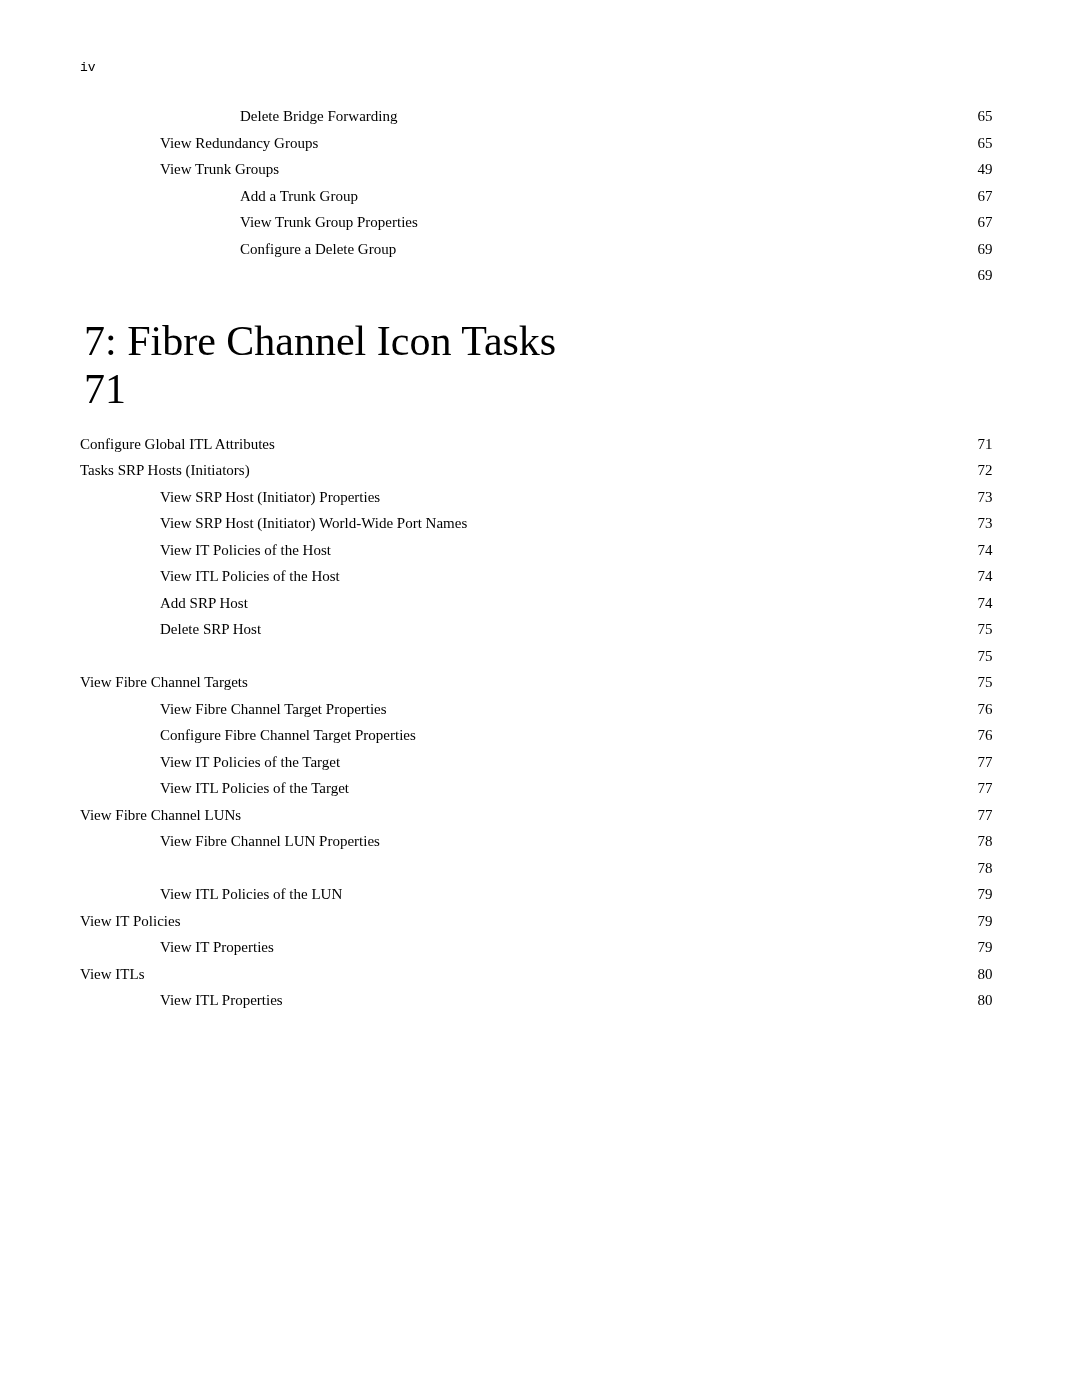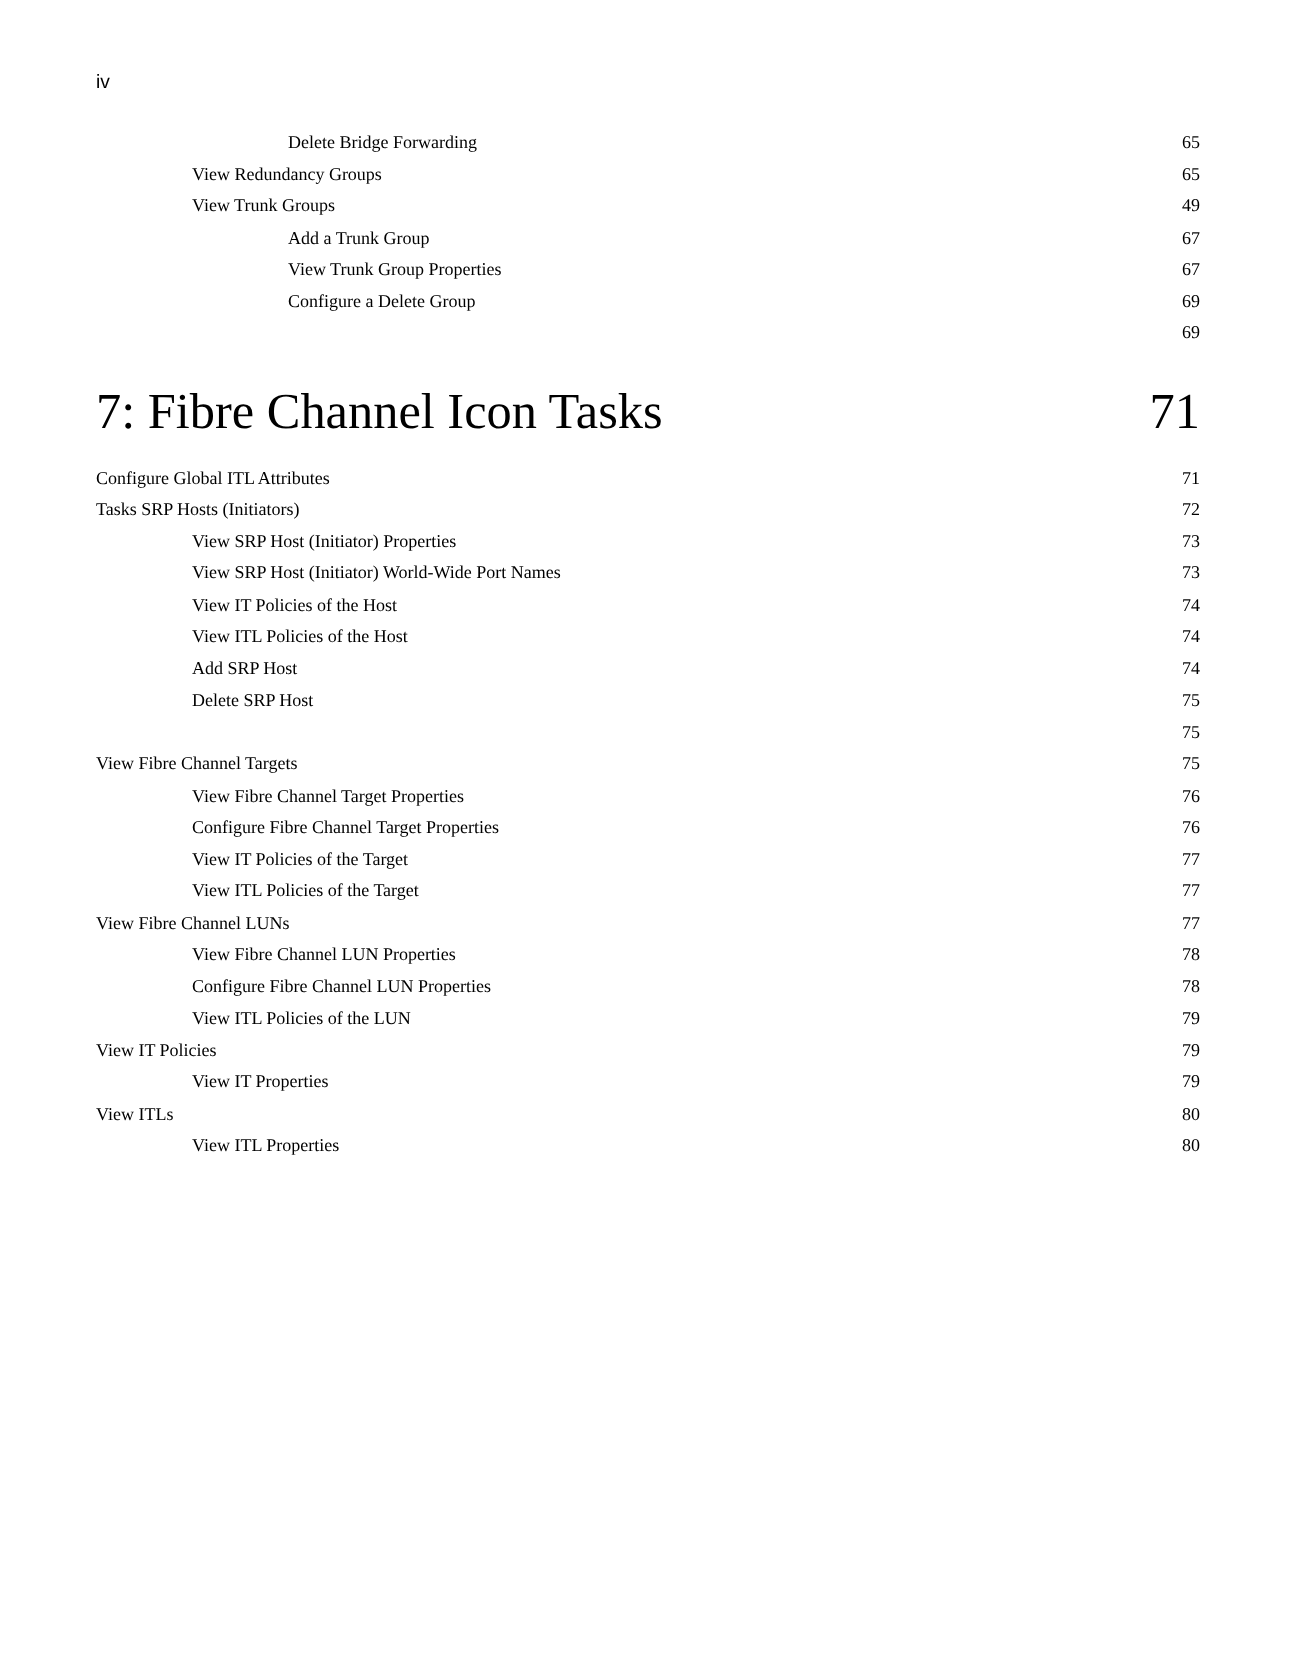--- a/index.html
+++ b/index.html
@@ -12,23 +12,23 @@
       background: #ffffff;
       font-family: "Times New Roman", Times, serif;
       font-size: 15px;
       color: #000000;
       width: 1080px;
       min-height: 1397px;
       padding: 60px 80px 80px 80px;
     }
 
     .page-label {
-      font-size: 16px;
+      font-size: 13px;
       margin-bottom: 30px;
-      font-family: Liberation Sans, sans-serif;
+      font-family: Liberation Mono, monospace;
     }
 
     .toc-entry {
       display: flex;
       align-items: baseline;
       margin-bottom: 4px;
       line-height: 1.5;
     }
 
     .toc-entry .entry-text {
@@ -54,31 +54,32 @@
       white-space: nowrap;
       overflow: hidden;
       width: 100%;
       letter-spacing: 0px;
     }
 
     .toc-entry .page-num {
       white-space: nowrap;
       flex-shrink: 0;
       min-width: 30px;
-      text-align: right;
+      text-align: center;
     }
 
     .indent-1 { padding-left: 80px; }
     .indent-2 { padding-left: 160px; }
 
     .chapter-heading {
       margin: 30px 0 20px 0;
       display: flex;
       align-items: baseline;
       border-bottom: none;
+      flex-direction: column;
     }
 
     .chapter-heading .chapter-text {
       font-size: 42px;
       font-weight: normal;
       font-family: "Times New Roman", Times, serif;
       white-space: nowrap;
       flex-shrink: 0;
     }
 
@@ -231,21 +232,20 @@
       <span class="entry-text">View Fibre Channel LUNs</span>
       <span class="dots"></span>
       <span class="page-num">77</span>
     </div>
     <div class="toc-entry">
       <span class="entry-text indent-1">View Fibre Channel LUN Properties</span>
       <span class="dots"></span>
       <span class="page-num">78</span>
     </div>
     <div class="toc-entry">
-      <span class="entry-text indent-1">Configure Fibre Channel LUN Properties</span>
       <span class="dots"></span>
       <span class="page-num">78</span>
     </div>
     <div class="toc-entry">
       <span class="entry-text indent-1">View ITL Policies of the LUN</span>
       <span class="dots"></span>
       <span class="page-num">79</span>
     </div>
     <div class="toc-entry">
       <span class="entry-text">View IT Policies</span>

